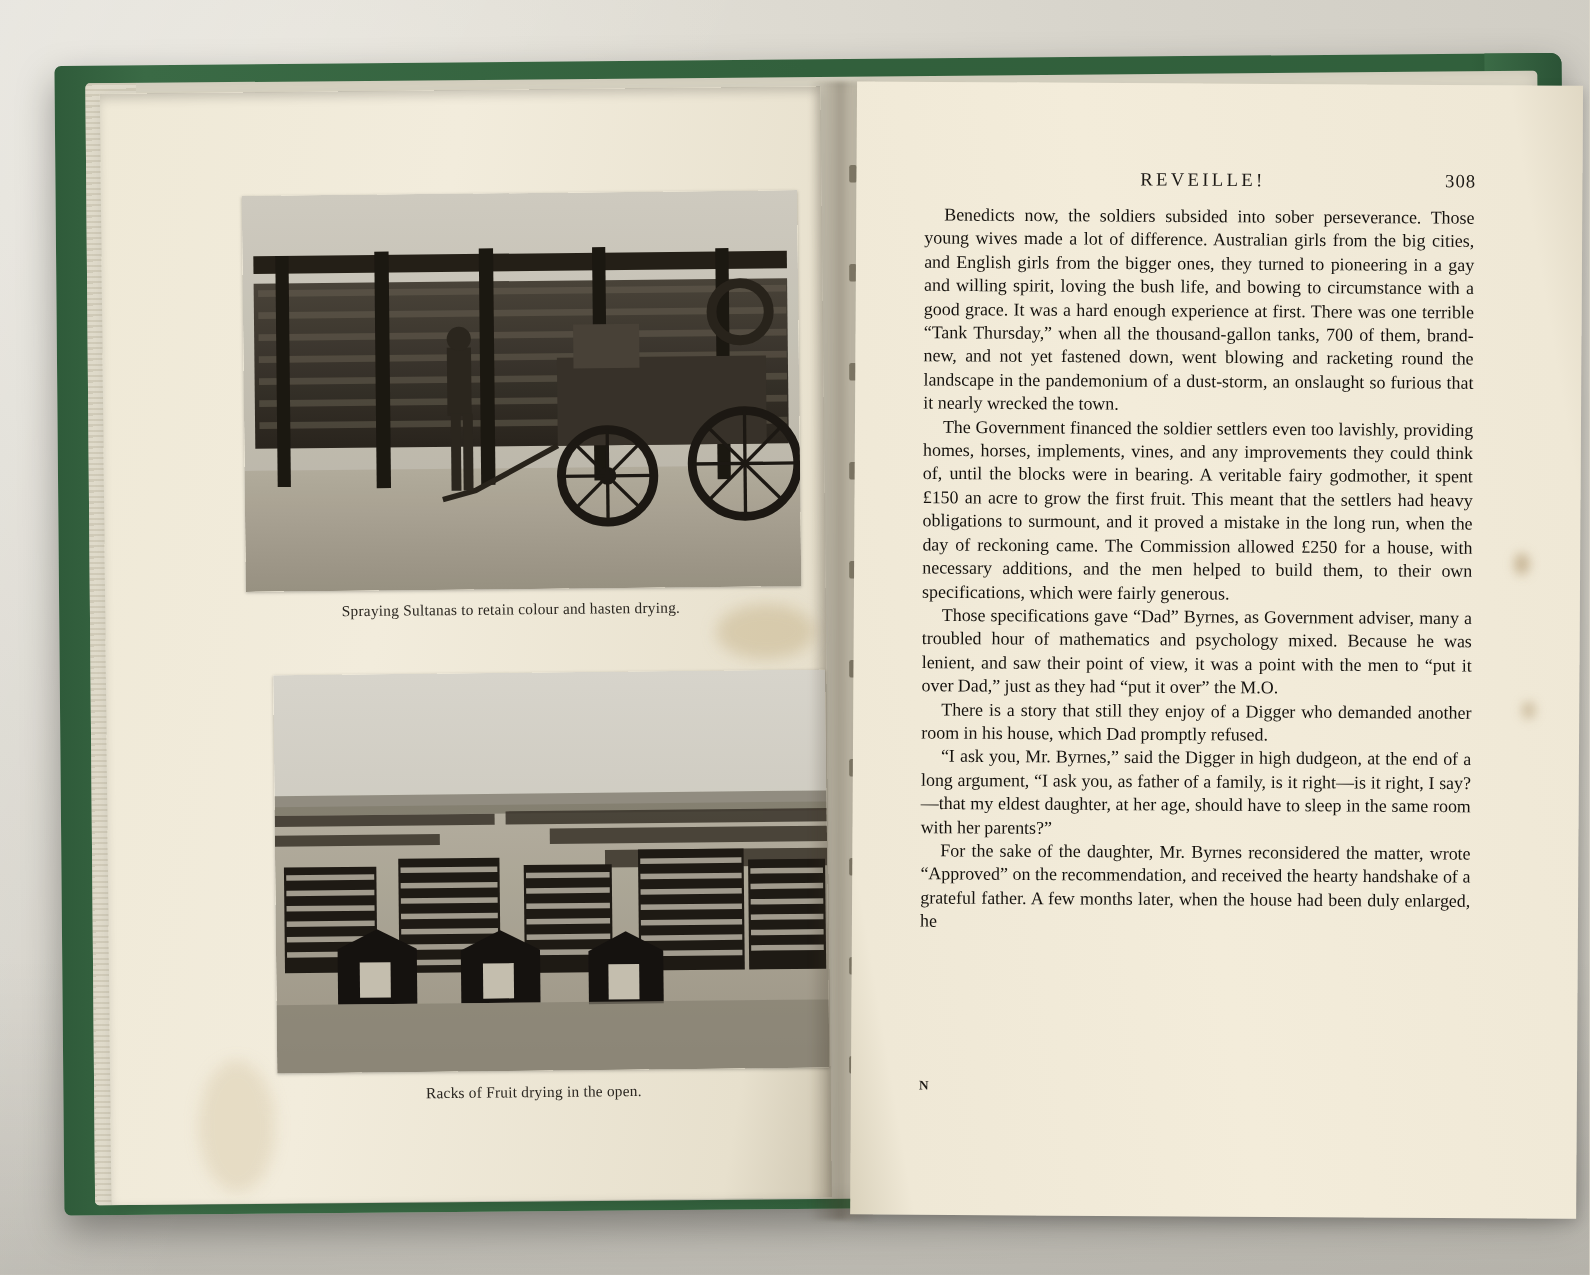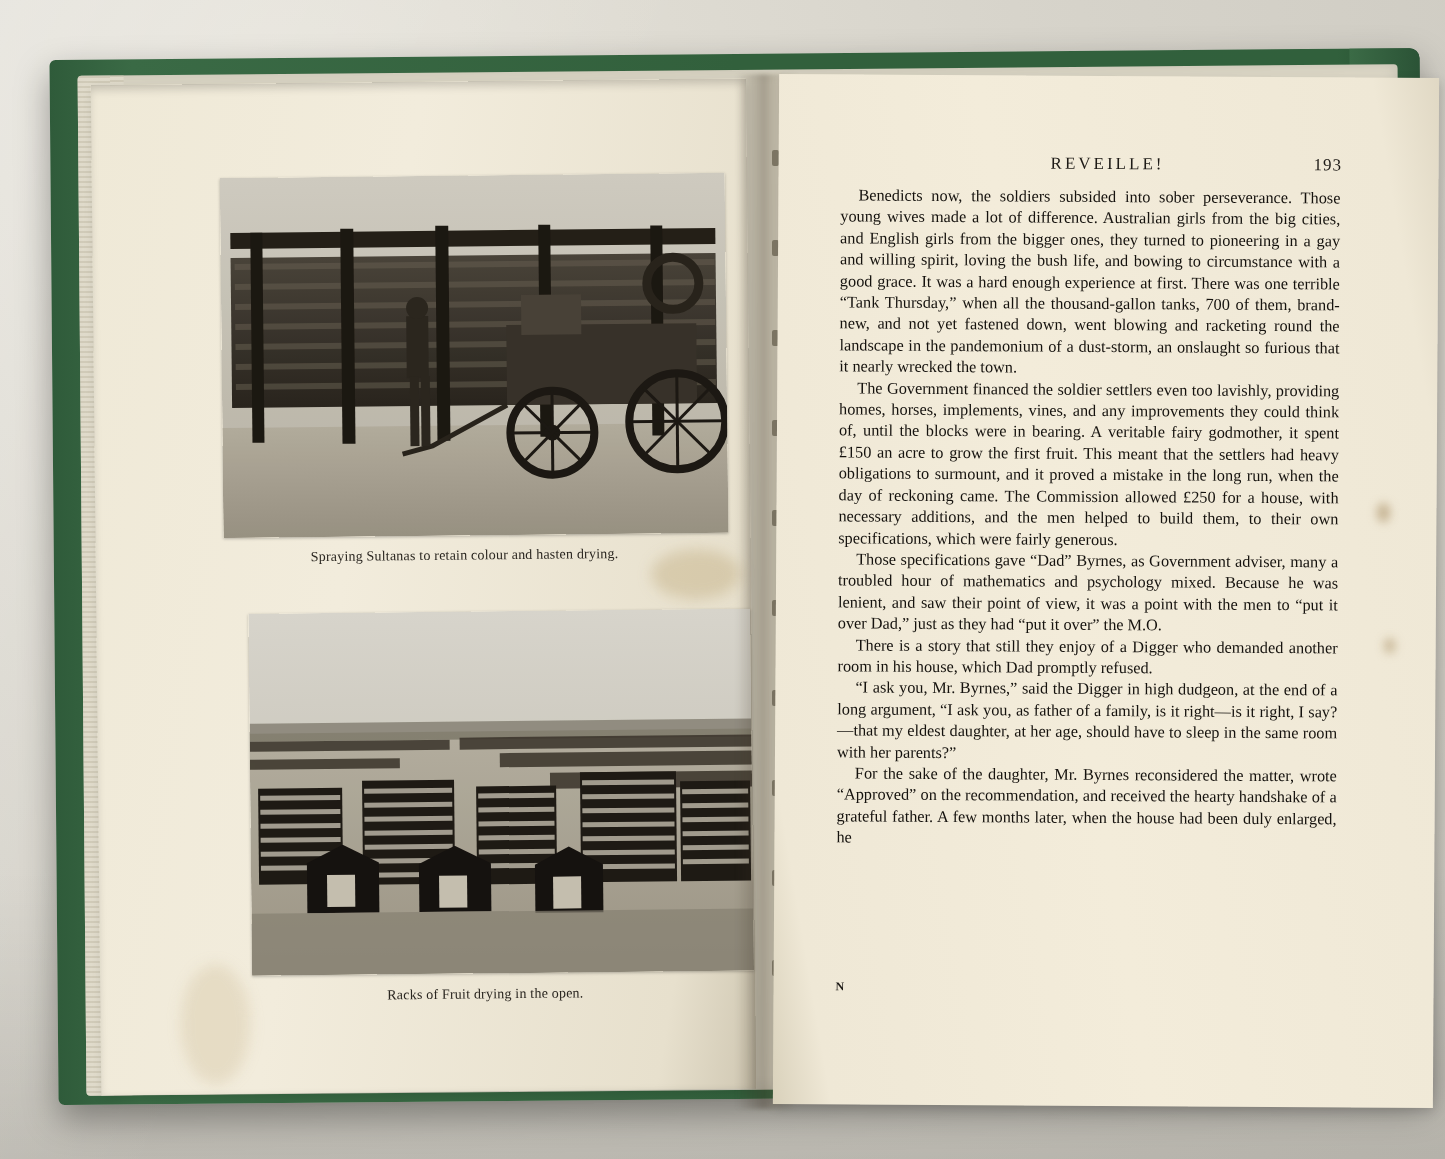--- a/index.html
+++ b/index.html
@@ -109,21 +109,21 @@
   .cap2{left:287px;top:905px;}
 
   
   .stain{position:absolute;border-radius:50%;filter:blur(7px);}
   .s1{left:555px;top:470px;width:90px;height:50px;background:rgba(176,148,92,0.30);}
   .s2{left:380px;top:600px;width:60px;height:34px;background:rgba(176,148,92,0.28);}
   .s3{left:80px;top:880px;width:70px;height:120px;background:rgba(176,150,96,0.18);}
 
   
   .rp-head{
-    position:absolute;left:272px;top:78px;
+    position:absolute;left:258px;top:78px;
     font-size:17px;letter-spacing:3px;color:#1d1a16;
   }
   .rp-pageno{
     position:absolute;left:535px;top:78px;
     font-size:17px;letter-spacing:1px;color:#1d1a16;
   }
   .rp-body{
     position:absolute;left:62px;top:110px;width:500px;
     font-size:16.3px;line-height:21.4px;
     color:#15120e;
@@ -327,21 +327,21 @@
     <div class="stitch" style="top:360px"></div>
     <div class="stitch" style="top:450px"></div>
     <div class="stitch" style="top:540px"></div>
     <div class="stitch" style="top:630px"></div>
     <div class="stitch" style="top:720px"></div>
     <div class="stitch" style="top:810px"></div>
   </div>
 
   <div class="page-right">
     <div class="rp-head">REVEILLE!</div>
-    <div class="rp-pageno">193</div>
+    <div class="rp-pageno">308</div>
 
     <div class="rp-body">
       <p>Benedicts now, the soldiers subsided into sober perseverance.  Those young wives made a lot of difference.  Australian girls from the big cities, and English girls from the bigger ones, they turned to pioneering in a gay and willing spirit, loving the bush life, and bowing to circumstance with a good grace.  It was a hard enough experience at first.  There was one terrible “Tank Thursday,” when all the thousand-gallon tanks, 700 of them, brand-new, and not yet fastened down, went blowing and racketing round the landscape in the pandemonium of a dust-storm, an onslaught so furious that it nearly wrecked the town.</p>
       <p>The Government financed the soldier settlers even too lavishly, providing homes, horses, implements, vines, and any improvements they could think of, until the blocks were in bearing.  A veritable fairy godmother, it spent £150 an acre to grow the first fruit.   This meant that the settlers had heavy obligations to surmount, and it proved a mistake in the long run, when the day of reckoning came.   The Commission allowed £250 for a house, with necessary additions, and the men helped to build them, to their own specifications, which were fairly generous.</p>
       <p>Those specifications gave “Dad” Byrnes, as Government adviser, many a troubled hour of mathematics and psychology mixed.  Because he was lenient, and saw their point of view, it was a point with the men to “put it over Dad,” just as they had “put it over” the M.O.</p>
       <p>There is a story that still they enjoy of a Digger who demanded another room in his house, which Dad promptly refused.</p>
       <p>“I ask you, Mr. Byrnes,” said the Digger in high dudgeon, at the end of a long argument, “I ask you, as father of a family, is it right—is it right, I say?—that my eldest daughter, at her age, should have to sleep in the same room with her parents?”</p>
       <p>For the sake of the daughter, Mr. Byrnes reconsidered the matter, wrote “Approved” on the recommendation, and received the hearty handshake of a grateful father.  A few months later, when the house had been duly enlarged, he</p>
     </div>
 

